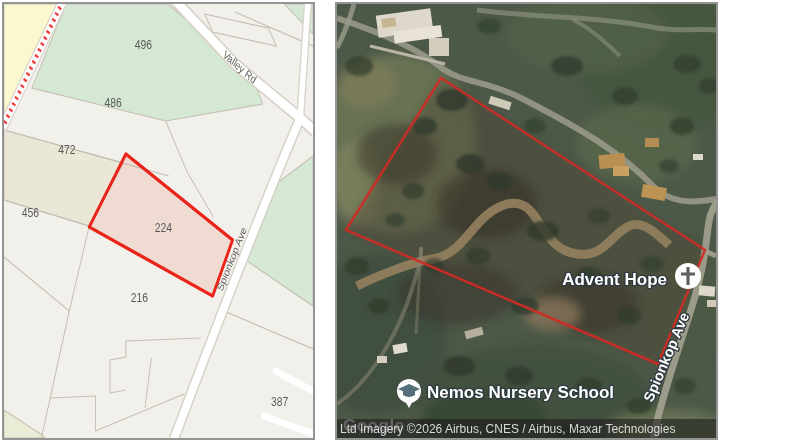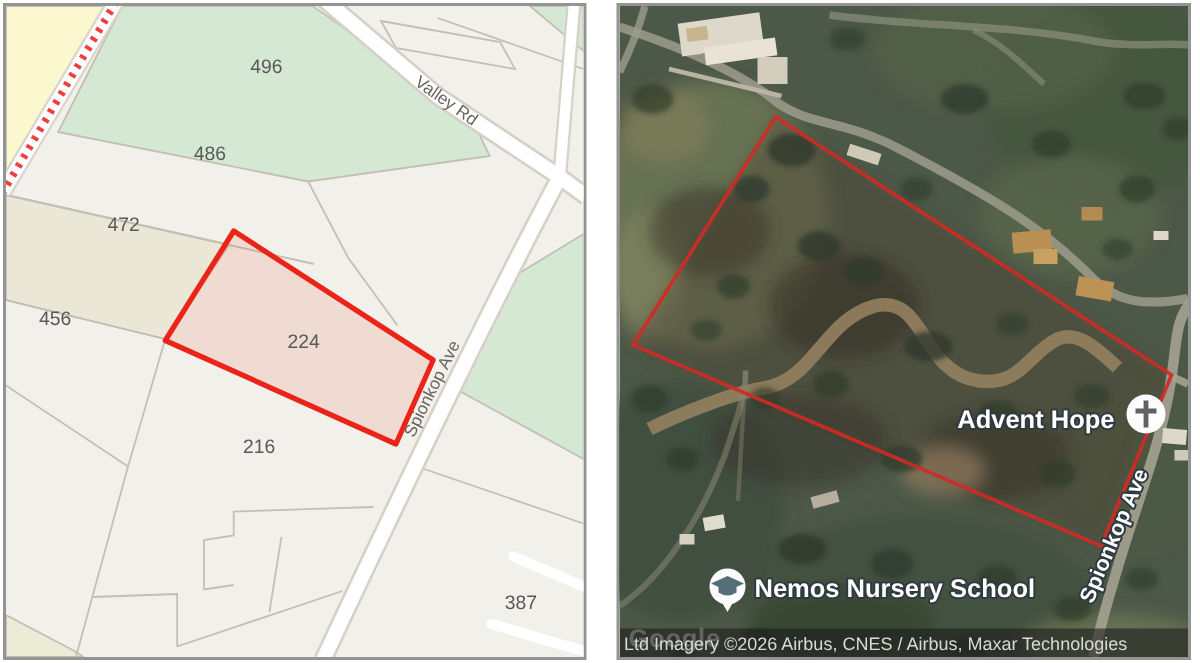--- a/index.html
+++ b/index.html
@@ -3,21 +3,21 @@
 <meta charset="utf-8">
 <style>
   html,body{margin:0;padding:0;background:#ffffff;}
   body{width:800px;height:442px;overflow:hidden;font-family:"Liberation Sans",sans-serif;}
   .maps{display:flex;gap:20px;padding:2px;}
   figure.mapframe{
     margin:0;box-sizing:border-box;height:438px;
     border:2px solid #949494;background:#ffffff;
     box-shadow:inset 0 0 0 1px #ffffff;
   }
-  .mapframe.left{width:389px;}
+  .mapframe.left{width:313px;}
   .mapframe.right{width:383px;}
   .mapframe svg{display:block;width:100%;height:100%;}
   text{font-family:"Liberation Sans",sans-serif;}
   .parcel-num{fill:#5a5a5a;font-size:13px;}
   .road-name{fill:#666360;font-size:11.5px;}
   .sat-label{fill:#ffffff;font-weight:bold;stroke:#2e3a40;stroke-width:2.6px;paint-order:stroke;stroke-linejoin:round;}
   .attr-text{fill:#d9d9d9;font-size:12px;}
   .gwm{fill:#e4e4e4;opacity:.85;font-size:17px;font-weight:bold;letter-spacing:.5px;}
 </style>
 </head>

